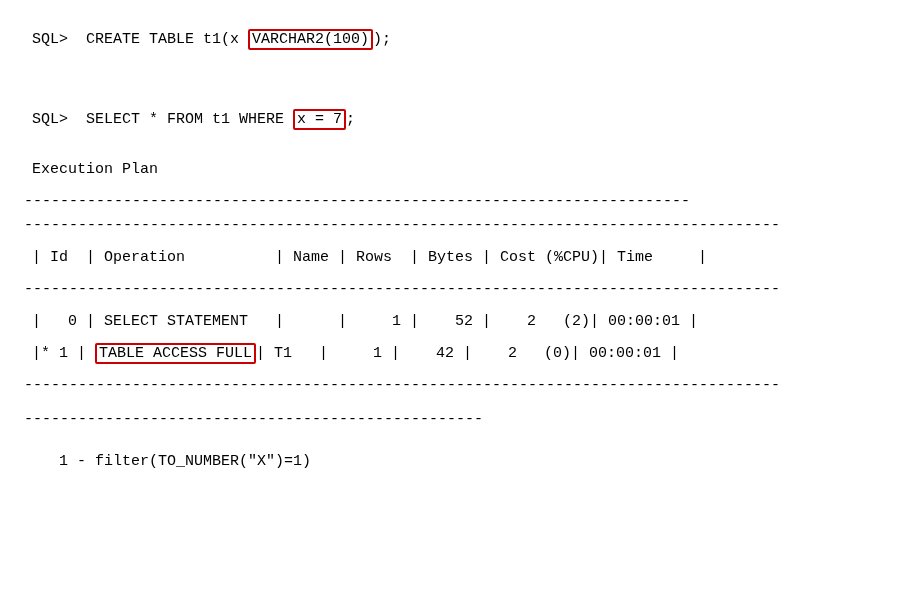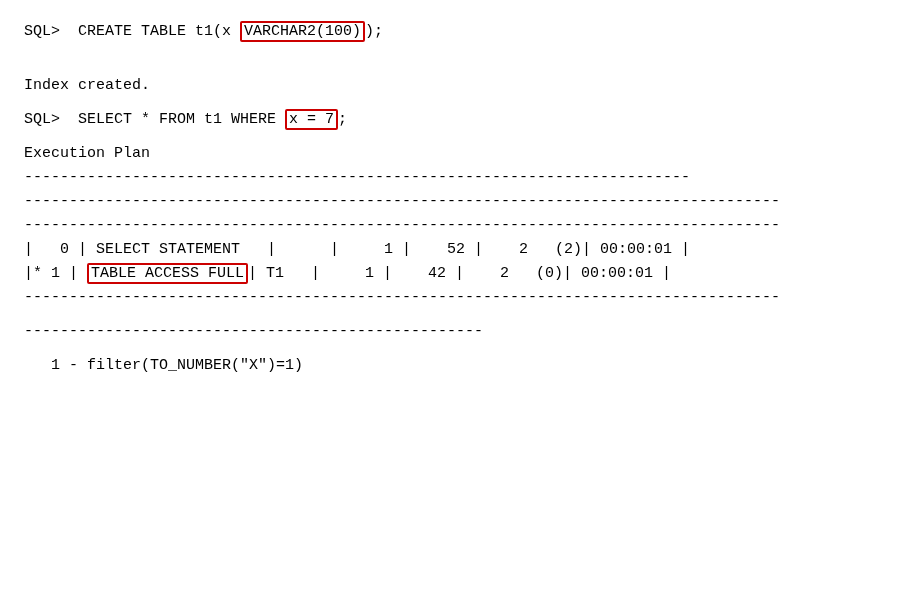--- a/index.html
+++ b/index.html
@@ -18,21 +18,21 @@
       min-height: 606px;
     }
 
     .content {
       line-height: 1.6;
     }
 
     .line {
       white-space: pre;
       display: block;
-      margin: 0;
+      margin: 8px;
       padding: 0;
     }
 
     .line-gap {
       display: block;
       height: 10px;
     }
 
     .highlight-box {
       display: inline;
@@ -58,34 +58,34 @@
   <span class="line"><span>SQL&gt;  CREATE TABLE t1(x </span><span class="highlight-box">VARCHAR2(100)</span><span>);</span></span>
 
   <span class="line-gap"></span>
 
 
   <span class="line-gap"></span>
 
 
   <span class="line-gap"></span>
 
-  <span class="line">Index created.</span>
 
   <span class="line-gap"></span>
 
 
   <span class="line"><span>SQL&gt;  SELECT * FROM t1 WHERE </span><span class="highlight-box">x = 7</span><span>;</span></span>
 
   <span class="line-gap"></span>
 
   <span class="line">Execution Plan</span>
   <span class="separator-line">--------------------------------------------------------------------------</span>
 
   <span class="separator-line">------------------------------------------------------------------------------------</span>
 
+  <span class="line">| Id  | Operation          | Name | Rows  | Bytes | Cost (%CPU)| Time     |</span>
   <span class="separator-line">------------------------------------------------------------------------------------</span>
 
   <span class="line"><span>|   0 | </span><span class="underline-text">SELECT STATEMENT</span><span>   |      |     1 |    52 |    2   (2)| 00:00:01 |</span></span>
 
   <span class="line"><span>|* 1 | </span><span class="highlight-box">TABLE ACCESS FULL</span><span>| T1   |     1 |    42 |    2   (0)| 00:00:01 |</span></span>
 
   <span class="separator-line">------------------------------------------------------------------------------------</span>
 
   <span class="line-gap"></span>
 

